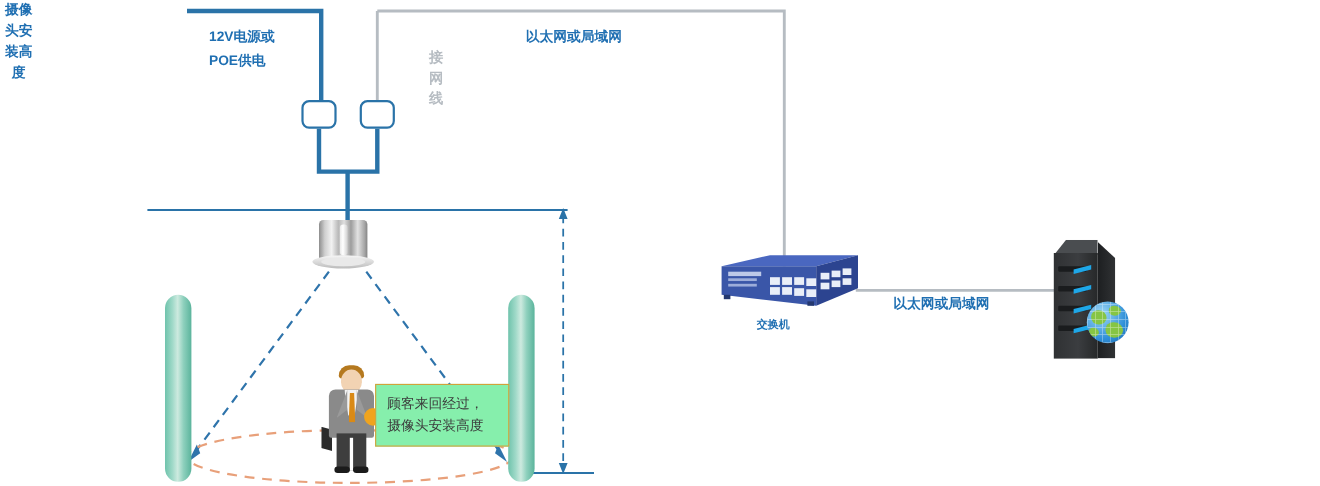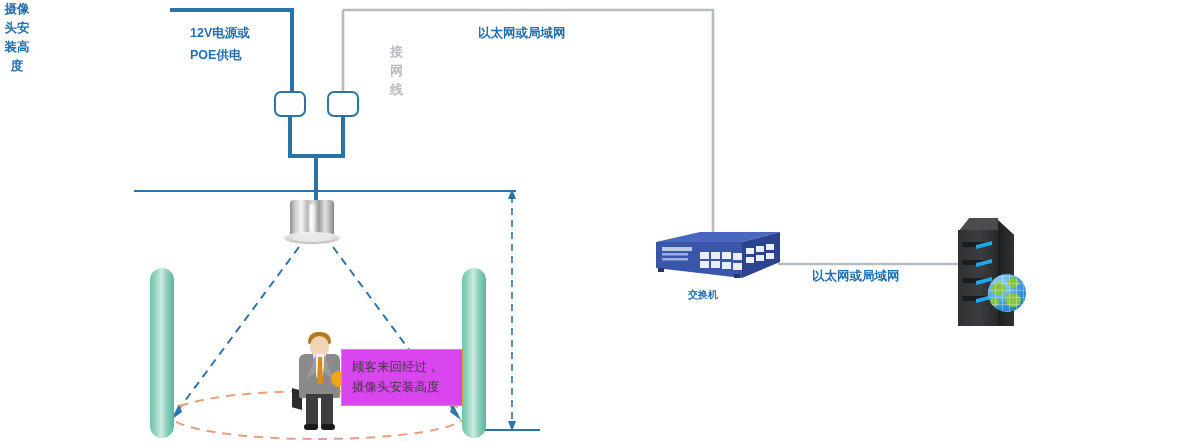--- a/index.html
+++ b/index.html
@@ -29,21 +29,21 @@
   #switch-label{left:688px;top:288px;font-size:10px;}
 
   
   .connector{position:absolute;width:32px;height:26px;border:2.5px solid #2a73a8;border-radius:7px;background:#ffffff;box-sizing:border-box;}
   #connector-left{left:274px;top:91px;}
   #connector-right{left:327px;top:91px;}
 
   
   #callout{
     position:absolute;left:341px;top:349px;width:122px;
-    border:1.6px solid #d2a23a;background:#d946ef;
+    border:1.6px solid #d2a23a;background:#86efac;
     padding:7px 8px 8px 10px;box-sizing:border-box;
     color:#3b3b3b;font-size:12.5px;line-height:20px;
     font-family:"DejaVu Sans",sans-serif;
   }
   #callout-dot{position:absolute;left:331px;top:371px;width:16px;height:16px;border-radius:50%;background:#f0a41e;}
 
   
   #camera{position:absolute;left:284px;top:200px;width:56px;height:46px;}
   .cam-body{
     position:absolute;left:6px;top:0;width:44px;height:36px;

